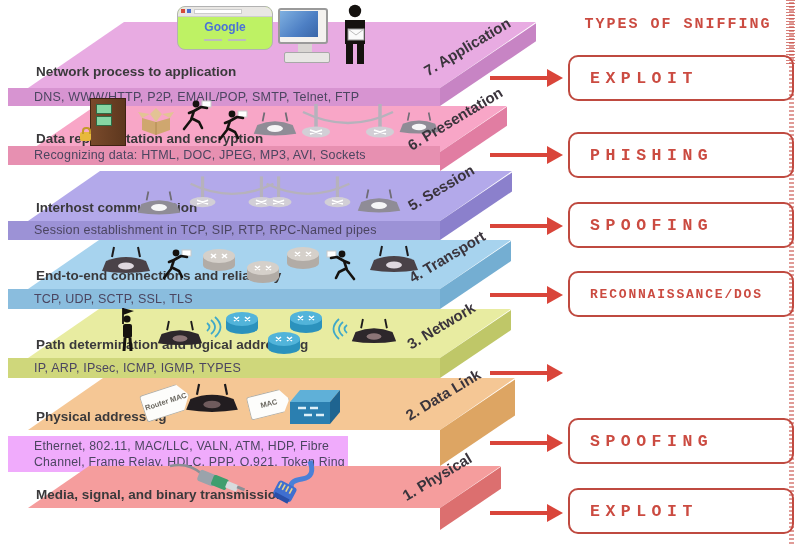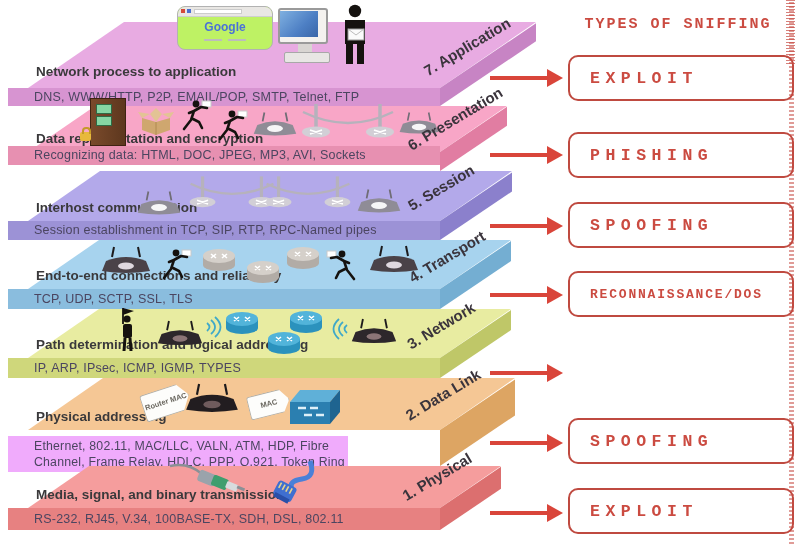--- a/index.html
+++ b/index.html
@@ -332,23 +332,20 @@
         <polygon points="0,12 40,12 40,34 0,34" fill="#2b7fb0"></polygon>
         <polygon points="40,12 50,0 50,22 40,34" fill="#1f6490"></polygon>
         <path d="M8 18 h8 M20 18 h8 M14 25 h8 M26 25 h8" stroke="#dff0f8" stroke-width="2.4"></path>
       </svg>
     </div>
   </div>
 
   <div class="layer" style="top:466px;height:64px;">
     <div class="face" style="height:42px;background:#f59d9d;clip-path:polygon(28px 100%,440px 100%,501px 0,89px 0);"></div>
     <div class="bevel" style="left:440px;top:42px;width:61px;height:22px;background:#dc6f6f;"></div>
-    <div class="strip" style="top:42px;height:22px;line-height:22px;background:#e78181;">
-      <span>RS-232, RJ45, V.34, 100BASE-TX, SDH, DSL, 802.11</span>
-    </div>
     <div class="ltitle" style="top:21px;">Media, signal, and binary transmission</div>
     <div class="edge-label" style="left:362px;top:2px;">1. Physical</div>
     <div class="icons">
       <svg class="ico" style="left:168px;top:-6px;" width="88" height="40" viewBox="0 0 88 40">
         <path d="M2 6 Q20 2 34 14" stroke="#8a9096" stroke-width="2.5" fill="none"></path>
         <rect x="30" y="12" width="18" height="12" rx="3" fill="#9aa3ab" transform="rotate(22 39 18)"></rect>
         <rect x="44" y="17" width="16" height="11" rx="2" fill="#3f9e6e" transform="rotate(22 52 22)"></rect>
         <rect x="58" y="23" width="12" height="7" rx="1" fill="#d7dbde" transform="rotate(22 64 26)"></rect>
         <rect x="69" y="27" width="8" height="3" fill="#8a9096" transform="rotate(22 73 28)"></rect>
       </svg>

